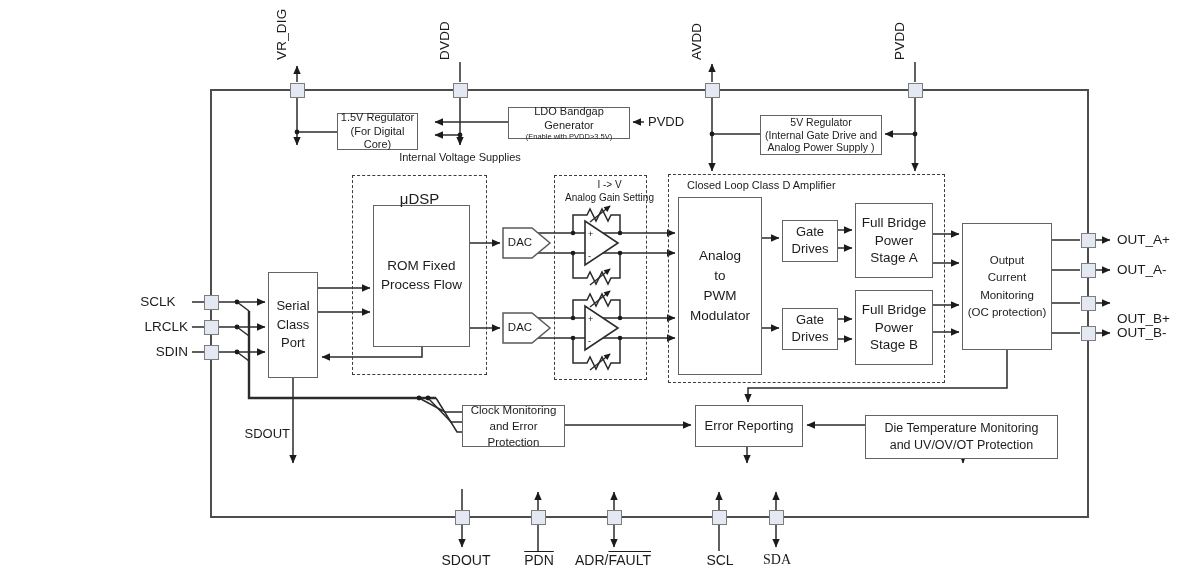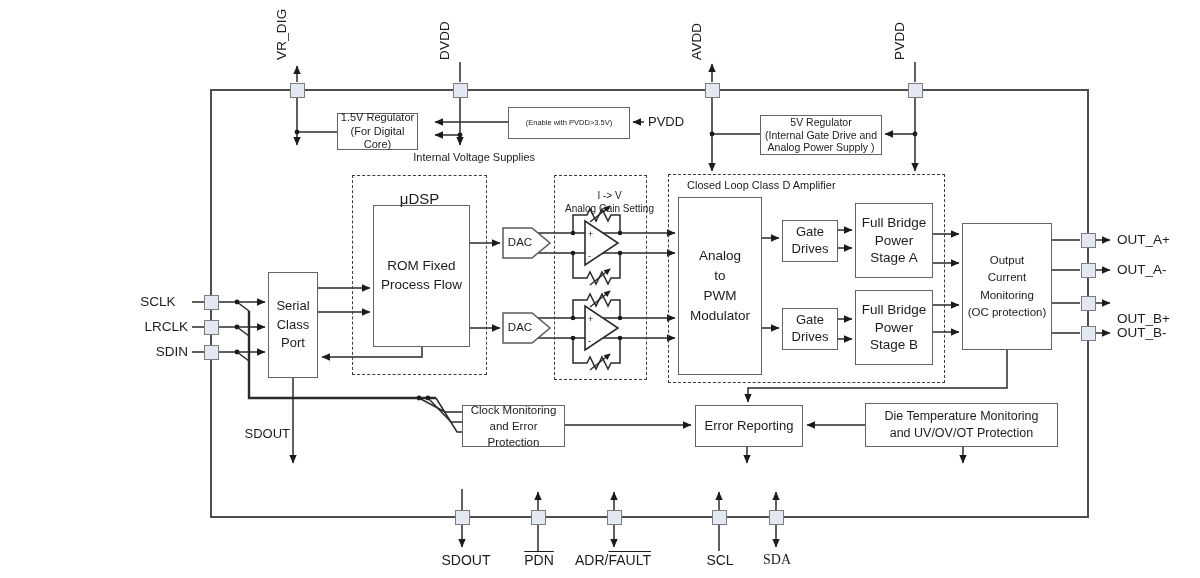--- a/index.html
+++ b/index.html
@@ -161,28 +161,29 @@
       <circle cx="573" cy="338" r="2.3"></circle>
         <circle cx="620" cy="338" r="2.3"></circle>
     </g>
   </svg>
 
   <div class="dashed" style="left:352px;top:175px;width:135px;height:200px;"></div>
   <div class="dashed" style="left:554px;top:175px;width:93px;height:205px;"></div>
   <div class="dashed" style="left:668px;top:174px;width:277px;height:209px;"></div>
 
   <div class="lbl center" style="left:352px;top:190px;width:135px;font-size:15px;">μDSP</div>
-  <div class="lbl center" style="left:554px;top:179px;width:111px;font-size:10px;line-height:1.25;margin-top:11px;">I -&gt; V
+  <div class="lbl center" style="left:554px;top:179px;width:111px;font-size:10px;line-height:1.25;">I -&gt; V
 Analog Gain Setting</div>
   <div class="lbl" style="left:687px;top:179px;width:200px;font-size:11px;">Closed Loop Class D Amplifier</div>
 
   <div class="box" style="left:337px;top:113px;width:81px;height:37px;font-size:11px;line-height:1.25;">1.5V Regulator
 (For Digital Core)</div>
 
   <div class="box" style="left:508px;top:107px;width:122px;height:32px;flex-direction:column;">
+    <div style="font-size:11px;">LDO Bandgap Generator</div>
     <div style="font-size:7.5px;">(Enable with PVDD&gt;3.5V)</div>
   </div>
 
   <div class="box" style="left:760px;top:115px;width:122px;height:40px;font-size:10.5px;line-height:1.2;">5V Regulator
 (Internal Gate Drive and
 Analog Power Supply )</div>
 
   <div class="box" style="left:268px;top:272px;width:50px;height:106px;font-size:13px;line-height:1.45;">Serial
 Class
 Port</div>
@@ -208,21 +209,21 @@
 Stage B</div>
 
   <div class="box" style="left:962px;top:223px;width:90px;height:127px;font-size:11.5px;line-height:1.5;">Output
 Current
 Monitoring
 (OC protection)</div>
 
   <div class="box" style="left:695px;top:405px;width:108px;height:42px;font-size:13px;">Error Reporting</div>
   <div class="box" style="left:462px;top:405px;width:103px;height:42px;font-size:11.5px;line-height:1.4;">Clock Monitoring
 and Error Protection</div>
-  <div class="box" style="left:865px;top:403px;width:193px;height:44px;font-size:12.5px;line-height:1.4;">Die Temperature Monitoring
+  <div class="box" style="left:865px;top:415px;width:193px;height:44px;font-size:12.5px;line-height:1.4;">Die Temperature Monitoring
 and UV/OV/OT Protection</div>
 
 
   <div class="dac-label" style="left:503px;top:236px;width:34px;">DAC</div>
   <div class="dac-label" style="left:503px;top:321px;width:34px;">DAC</div>
 
   <div class="pin" style="left:290px;top:83px;"></div>
   <div class="pin" style="left:453px;top:83px;"></div>
   <div class="pin" style="left:705px;top:83px;"></div>
   <div class="pin" style="left:908px;top:83px;"></div>
@@ -256,16 +257,16 @@
   <div class="lbl" style="left:1117px;top:311px;width:70px;">OUT_B+</div>
   <div class="lbl" style="left:1117px;top:325px;width:70px;">OUT_B-</div>
 
   <div class="lbl center" style="left:436px;top:552px;width:60px;font-size:14px;">SDOUT</div>
   <div class="lbl center ov" style="left:514px;top:552px;width:50px;font-size:14px;">PDN</div>
   <div class="lbl center" style="left:563px;top:552px;width:100px;font-size:14px;"><span>ADR/</span><span class="ov">FAULT</span></div>
   <div class="lbl center" style="left:695px;top:552px;width:50px;font-size:14px;">SCL</div>
   <div class="lbl center" style="left:752px;top:552px;width:50px;font-size:14px;font-family:Liberation Serif, serif;">SDA</div>
 
   <div class="lbl" style="left:648px;top:114px;width:45px;font-size:13px;">PVDD</div>
-  <div class="small-note center" style="left:385px;top:151px;width:150px;text-align:right;">Internal Voltage Supplies</div>
+  <div class="small-note center" style="left:385px;top:151px;width:150px;">Internal Voltage Supplies</div>
   <div class="lbl right" style="left:238px;top:426px;width:52px;font-size:13px;">SDOUT</div>
 
 </div>
 
 </body></html>

